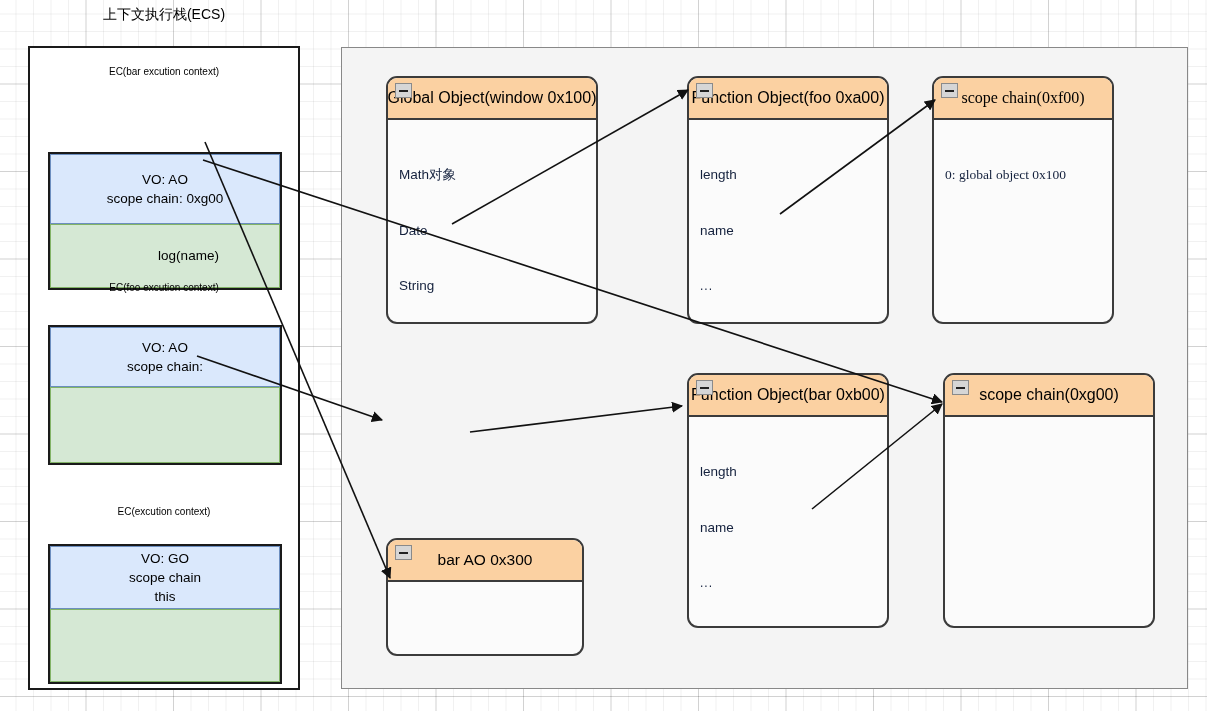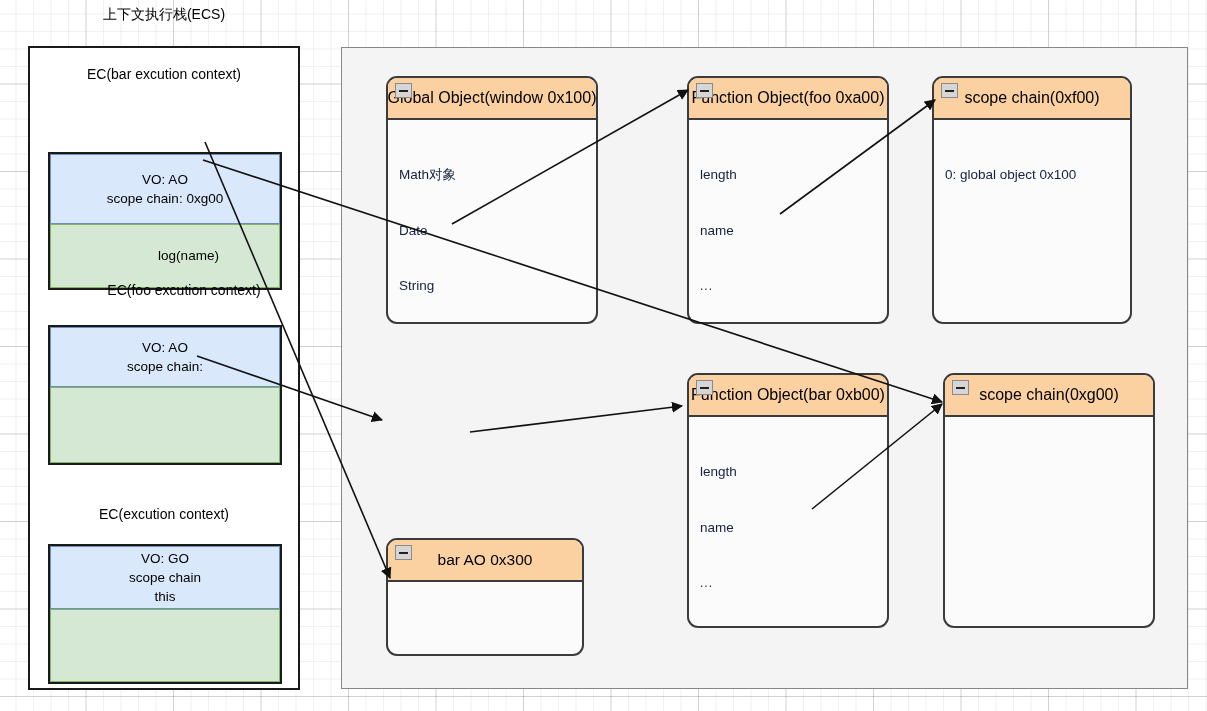--- a/index.html
+++ b/index.html
@@ -25,21 +25,21 @@
     text-align:center; font-size:14px; color:#000;
   }
 
   
   #ecs-box{
     left:28px; top:46px; width:272px; height:644px;
     border:2px solid #1a1a1a; background:#ffffff; box-sizing:border-box;
   }
 
   .ec-label{
-    text-align:center; font-size:14px; color:#000; width:100%;
+    text-align:center; font-size:10px; color:#000; width:100%;
   }
   .ec-frame{
     border:2px solid #1a1a1a; background:#ffffff; box-sizing:border-box;
   }
   .vo-blue{
     background:#dae8fc; border:1px solid #6c8ebf; box-sizing:border-box;
     display:flex; flex-direction:column; align-items:center; justify-content:center;
     font-size:13.5px; line-height:19px; color:#000;
   }
   .vo-green{
@@ -105,21 +105,21 @@
   <div class="abs ec-frame" style="left:18px;top:104px;width:234px;height:138px;">
     <div class="vo-blue" style="width:100%;height:52%;">
       <span>VO: AO</span>
       <span>scope chain: 0xg00</span>
     </div>
     <div class="vo-green" style="width:100%;height:48%;">
       <span>log(name)</span>
     </div>
   </div>
 
-  <div class="abs ec-label" style="left:0;top:234px;padding-left:20px;">EC(foo excution context)</div>
+  <div class="abs ec-label" style="left:0;top:234px;">EC(foo excution context)</div>
   <div class="abs ec-frame" style="left:18px;top:277px;width:234px;height:140px;">
     <div class="vo-blue" style="width:100%;height:44%;">
       <span>VO: AO</span>
       <span>scope chain:</span>
     </div>
     <div class="vo-green" style="width:100%;height:56%;">
       <span></span>
     </div>
   </div>
 
@@ -166,21 +166,21 @@
     </div>
     <div class="card-body">
       <div>length</div>
       <div>name</div>
       <div class="ellip">...</div>
       
       
     </div>
   </div>
 
-  <div class="card" style="left:590px;top:28px;width:200px;height:248px;">
+  <div class="card" style="left:590px;top:28px;width:182px;height:248px;font-family:Liberation Serif, serif;">
     <div class="card-head">
       <span class="collapse-icon">
           <i></i>
         </span>
       <span>scope chain(0xf00)</span>
     </div>
     <div class="card-body">
       <div>0: global object 0x100</div>
     </div>
   </div>

